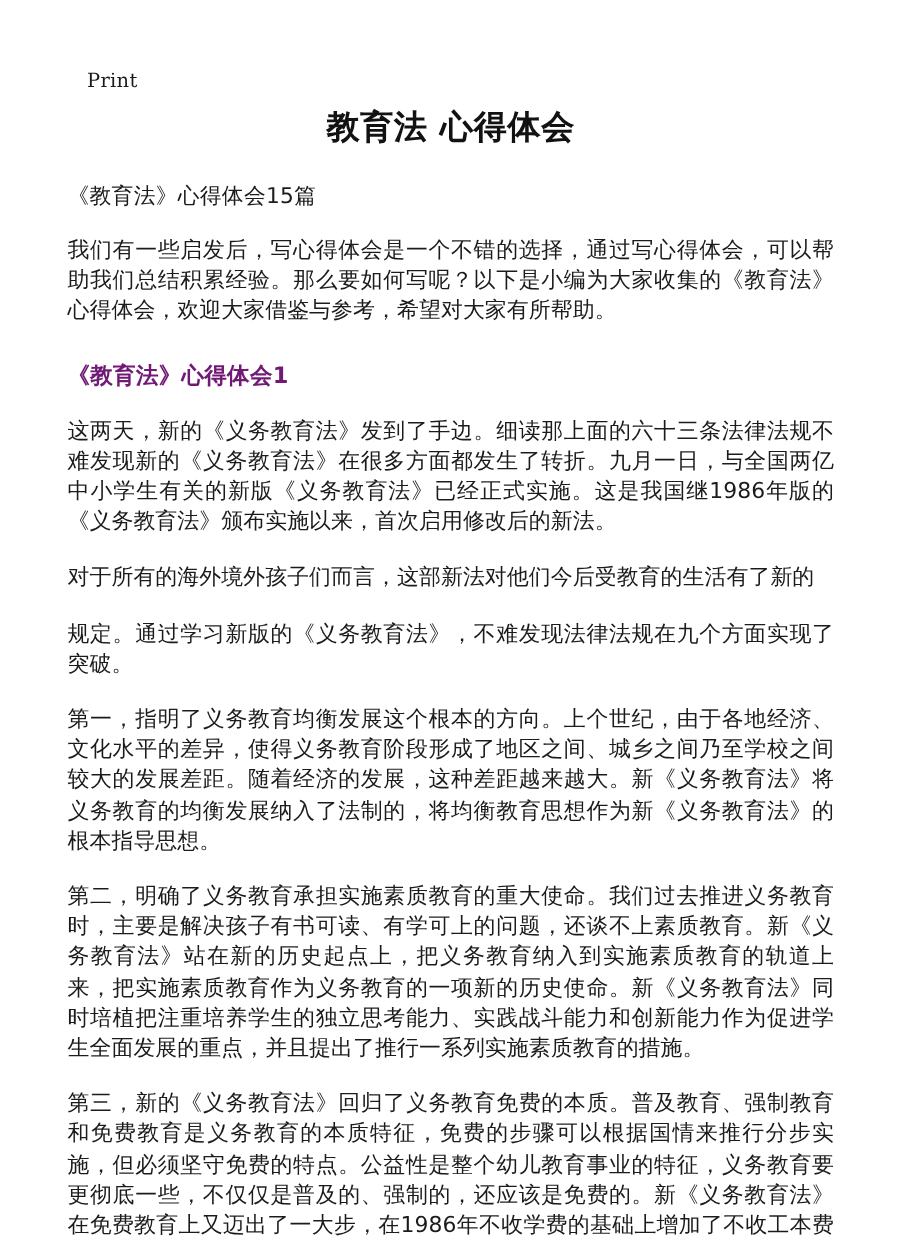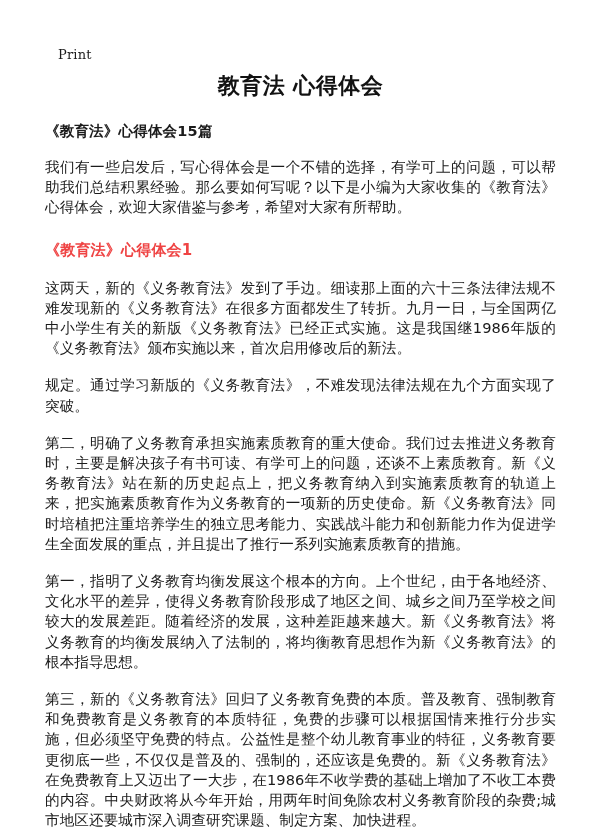--- a/index.html
+++ b/index.html
@@ -53,33 +53,33 @@
     text-align: center;
     letter-spacing: 0.5px;
     margin: 0 0 0 0;
     padding: 0;
     color: #121212;
   }
 
   .subtitle {
     font-size: 14.5px;
     line-height: 20px;
-    font-weight: bold;
+    font-weight: normal;
     margin: 21px 0 0 0;
     letter-spacing: 0.2px;
     color: #1b1b1b;
   }
 
   .section-heading {
     font-size: 15px;
     line-height: 21px;
     font-weight: bold;
     margin: 22px 0 0 0;
     letter-spacing: 0.2px;
-    color: #ef4444;
+    color: #701a75;
   }
 
   p.para {
     font-size: 14.6px;
     line-height: 20.2px;
     margin: 16px 0 0 0;
     text-align: justify;
     text-justify: inter-character;
     letter-spacing: 0.05px;
     color: #1b1b1b;
@@ -101,29 +101,30 @@
 <div class="page">
 
   <a class="print-link">Print</a>
 
   <div class="content">
 
     <h1 class="doc-title">教育法 心得体会</h1>
 
     <div class="subtitle">《教育法》心得体会15篇</div>
 
-    <p class="para">我们有一些启发后，写心得体会是一个不错的选择，有学可上的问题，可以帮助我们总结积累经验。那么要如何写呢？以下是小编为大家收集的《教育法》心得体会，欢迎大家借鉴与参考，希望对大家有所帮助。</p>
+    <p class="para">我们有一些启发后，写心得体会是一个不错的选择，通过写心得体会，可以帮助我们总结积累经验。那么要如何写呢？以下是小编为大家收集的《教育法》心得体会，欢迎大家借鉴与参考，希望对大家有所帮助。</p>
 
     <h2 class="section-heading">《教育法》心得体会1</h2>
 
     <p class="para after-heading">这两天，新的《义务教育法》发到了手边。细读那上面的六十三条法律法规不难发现新的《义务教育法》在很多方面都发生了转折。九月一日，与全国两亿中小学生有关的新版《义务教育法》已经正式实施。这是我国继1986年版的《义务教育法》颁布实施以来，首次启用修改后的新法。</p>
 
+    <p class="para tight">对于所有的海外境外孩子们而言，这部新法对他们今后受教育的生活有了新的</p>
 
     <p class="para tight">规定。通过学习新版的《义务教育法》，不难发现法律法规在九个方面实现了突破。</p>
 
+    <p class="para tight">第一，指明了义务教育均衡发展这个根本的方向。上个世纪，由于各地经济、文化水平的差异，使得义务教育阶段形成了地区之间、城乡之间乃至学校之间较大的发展差距。随着经济的发展，这种差距越来越大。新《义务教育法》将义务教育的均衡发展纳入了法制的，将均衡教育思想作为新《义务教育法》的根本指导思想。</p>
+
     <p class="para tight">第二，明确了义务教育承担实施素质教育的重大使命。我们过去推进义务教育时，主要是解决孩子有书可读、有学可上的问题，还谈不上素质教育。新《义务教育法》站在新的历史起点上，把义务教育纳入到实施素质教育的轨道上来，把实施素质教育作为义务教育的一项新的历史使命。新《义务教育法》同时培植把注重培养学生的独立思考能力、实践战斗能力和创新能力作为促进学生全面发展的重点，并且提出了推行一系列实施素质教育的措施。</p>
-
-    <p class="para tight">第一，指明了义务教育均衡发展这个根本的方向。上个世纪，由于各地经济、文化水平的差异，使得义务教育阶段形成了地区之间、城乡之间乃至学校之间较大的发展差距。随着经济的发展，这种差距越来越大。新《义务教育法》将义务教育的均衡发展纳入了法制的，将均衡教育思想作为新《义务教育法》的根本指导思想。</p>
 
     <p class="para tight">第三，新的《义务教育法》回归了义务教育免费的本质。普及教育、强制教育和免费教育是义务教育的本质特征，免费的步骤可以根据国情来推行分步实施，但必须坚守免费的特点。公益性是整个幼儿教育事业的特征，义务教育要更彻底一些，不仅仅是普及的、强制的，还应该是免费的。新《义务教育法》在免费教育上又迈出了一大步，在1986年不收学费的基础上增加了不收工本费的内容。中央财政将从今年开始，用两年时间免除农村义务教育阶段的杂费;城市地区还要城市深入调查研究课题、制定方案、加快进程。</p>
 
   </div>
 </div>
 
 </body></html>

